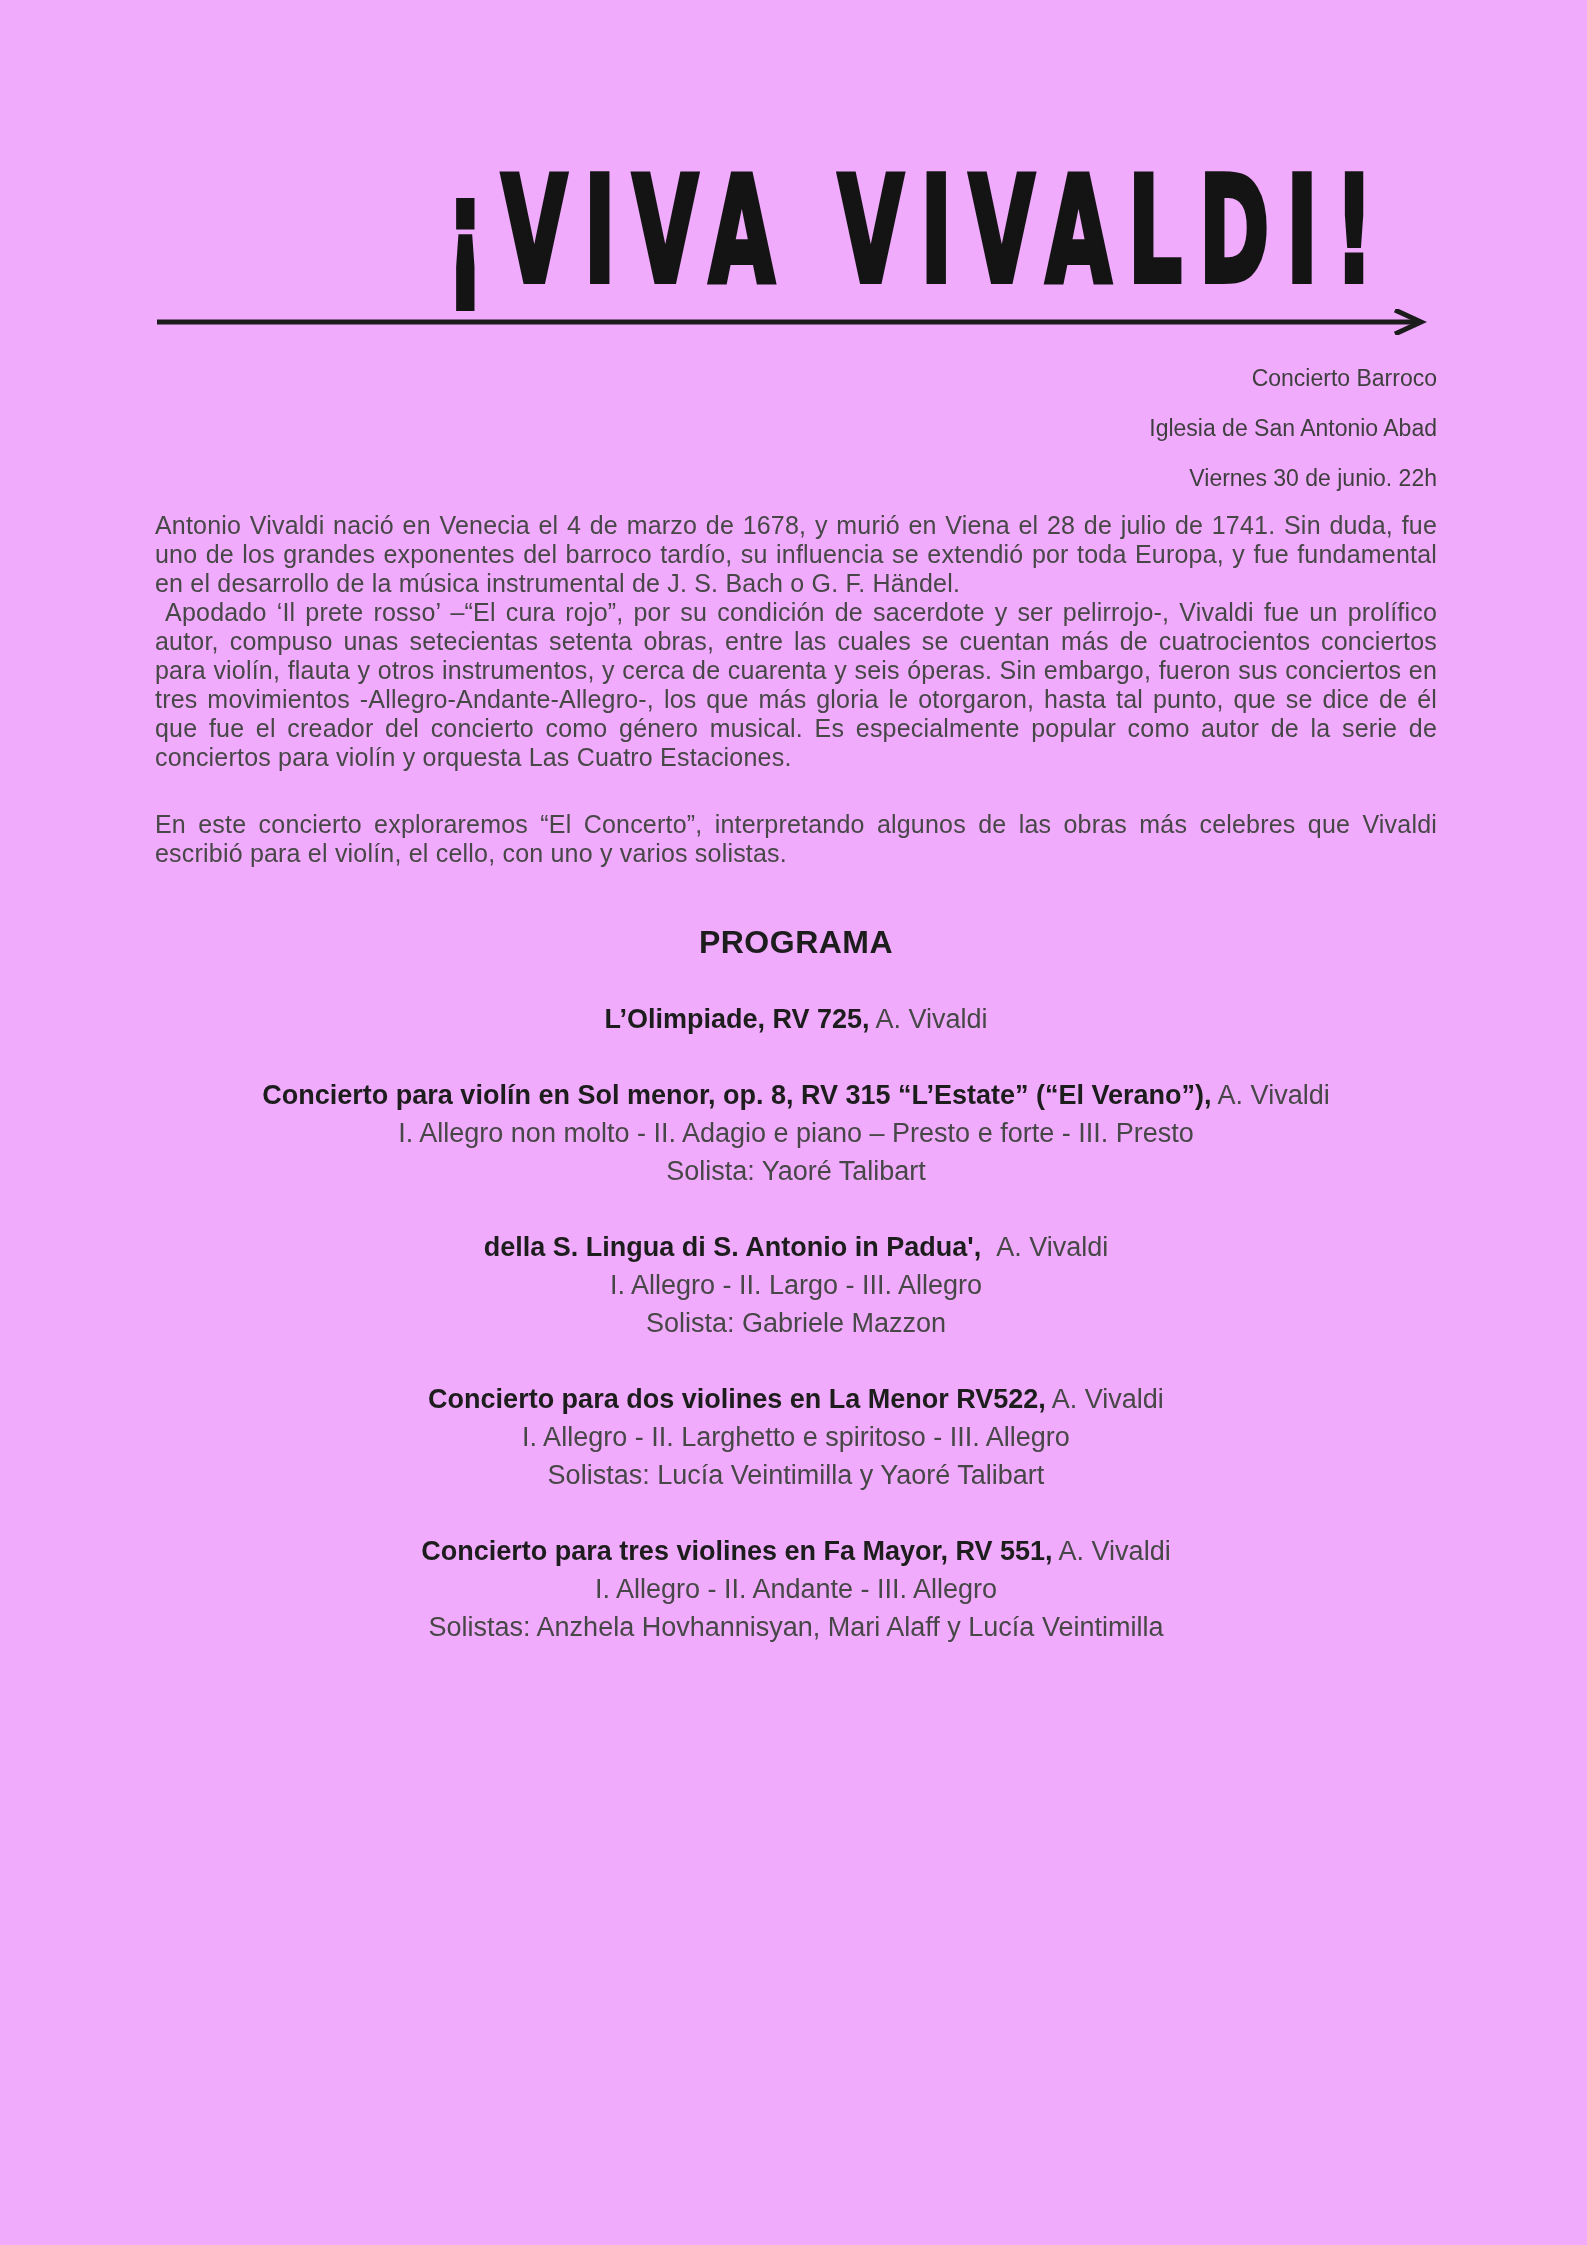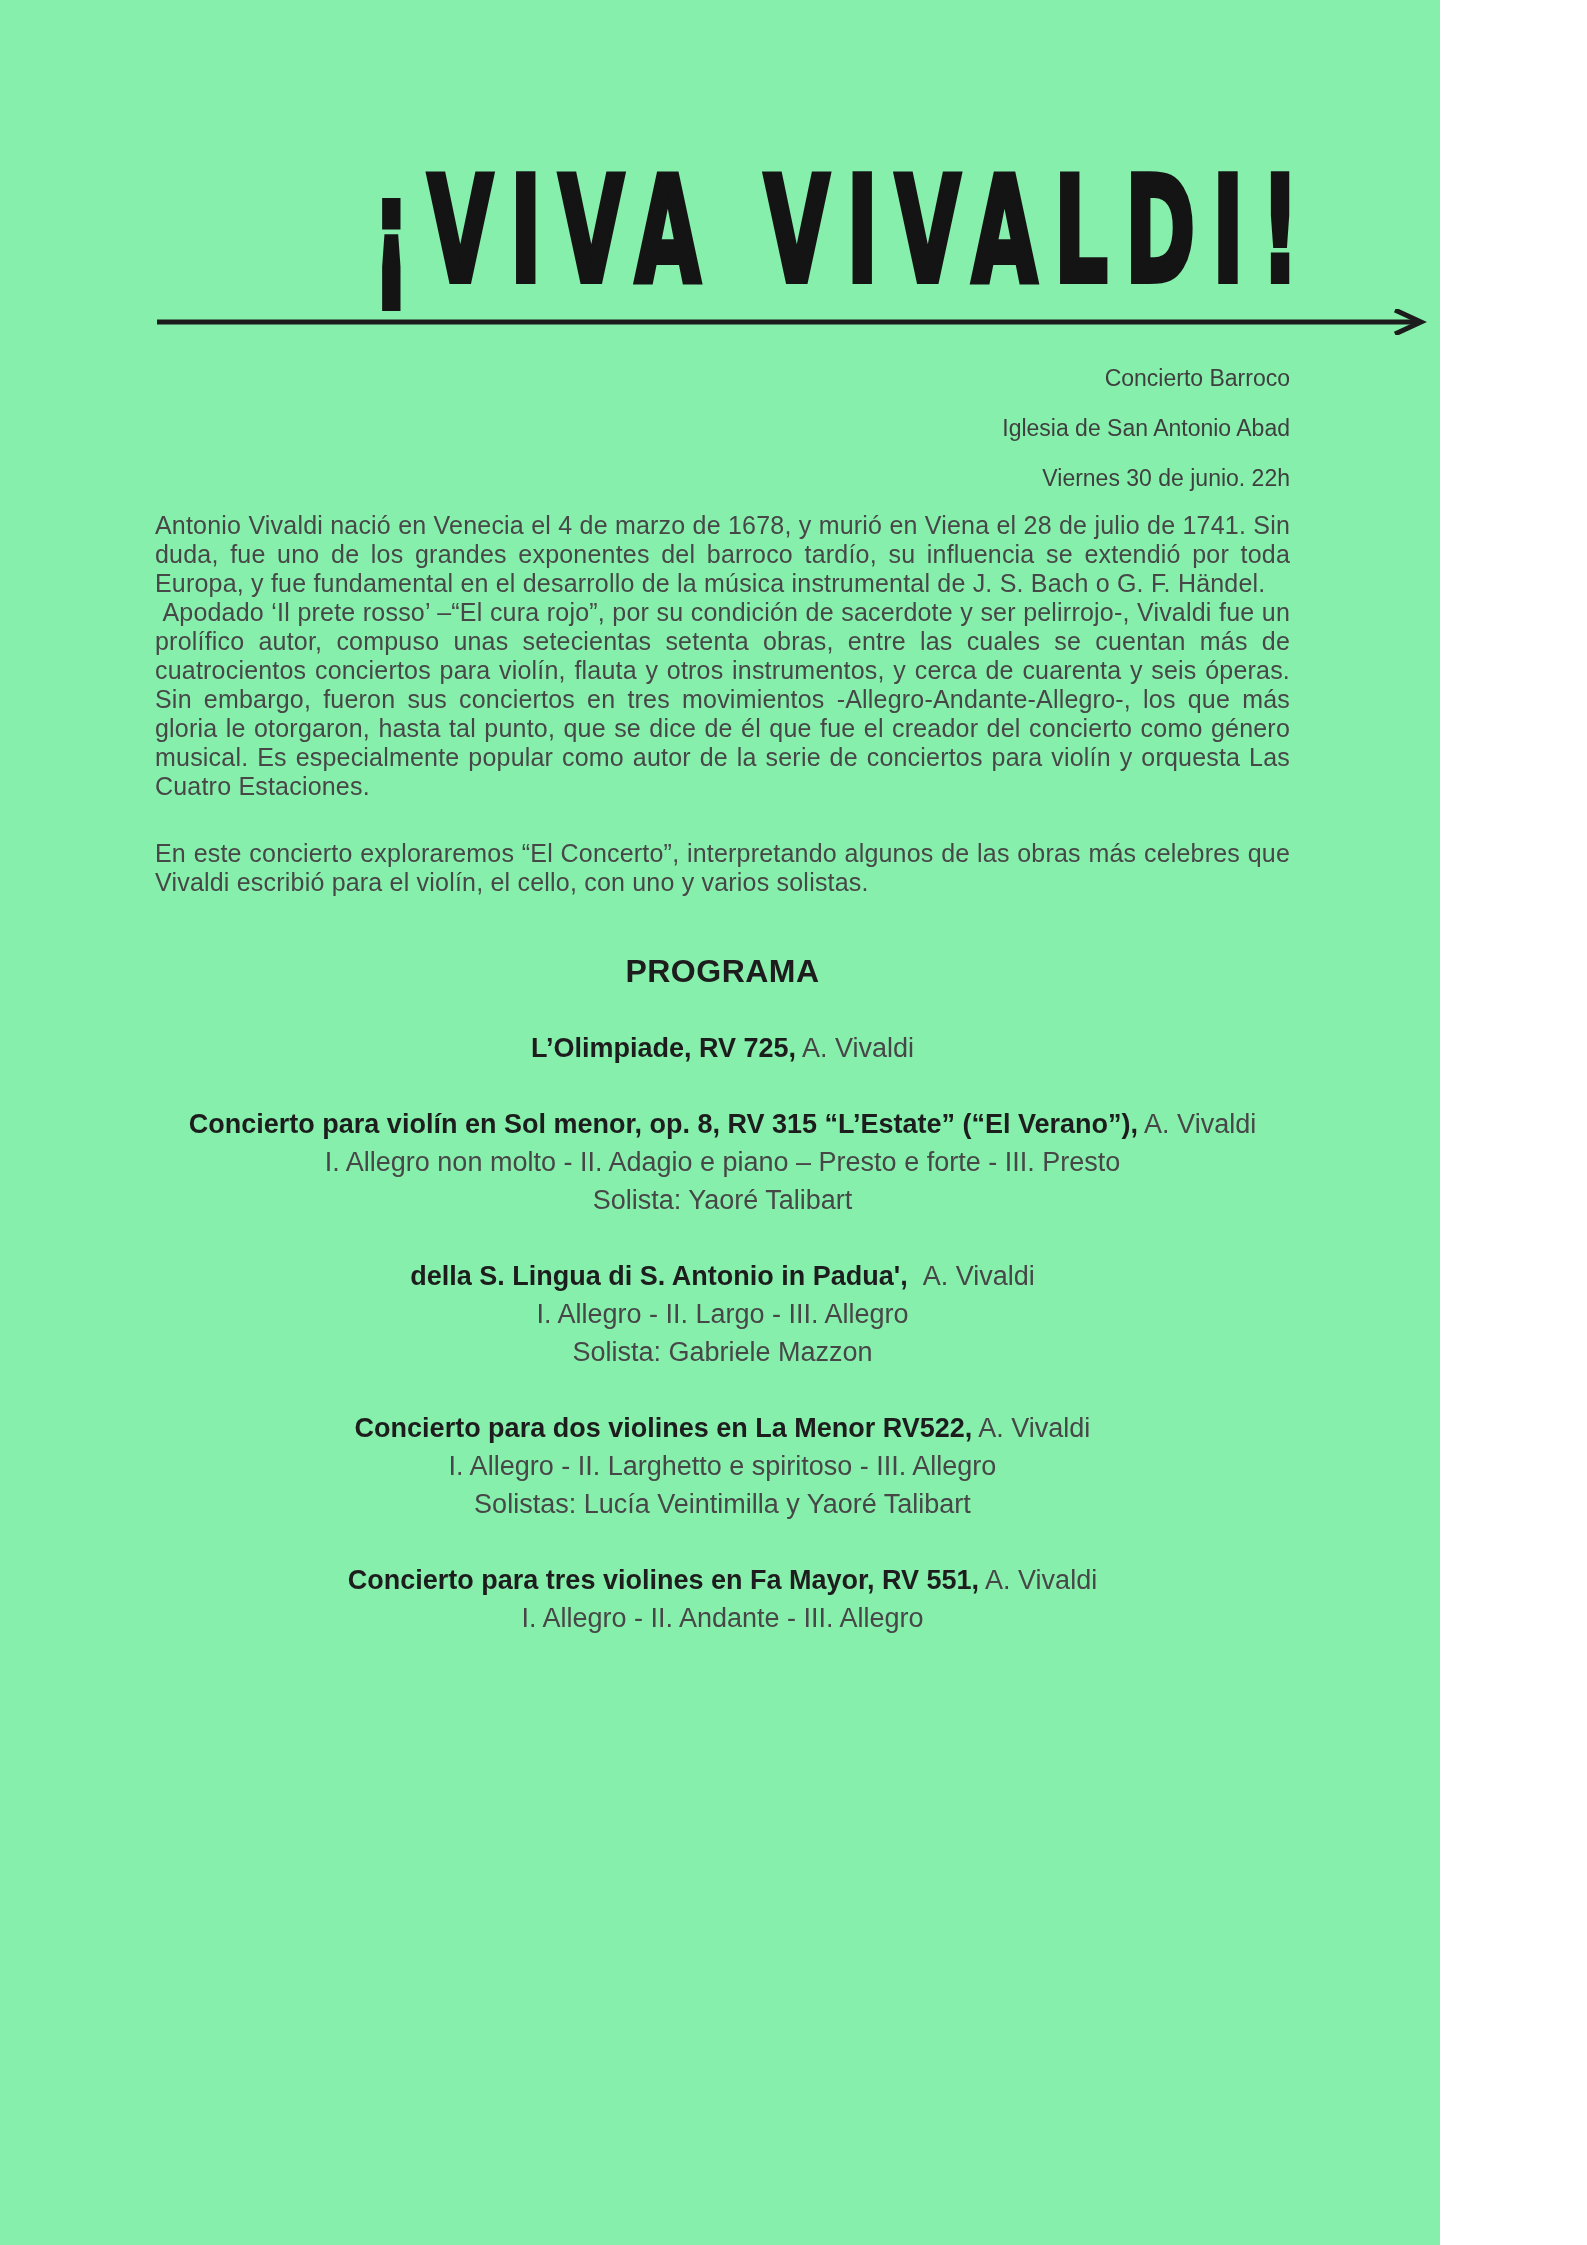--- a/index.html
+++ b/index.html
@@ -1,20 +1,20 @@
 <!DOCTYPE html>
 <html><head>
 <meta charset="utf-8">
 <style>
   * { margin:0; padding:0; box-sizing:border-box; }
   html, body { background:#ffffff; }
   .page {
     position:relative;
-    width:1440px; height:2245px;
-    background:#86efac;
+    width:1587px; height:2245px;
+    background:#f0abfc;
     overflow:hidden;
     font-family:"Liberation Sans", sans-serif;
     color:#474747;
   }
   .content { padding:0 150px 0 155px; }
 
   
   h1.main-title {
     margin-top:155px;
     height:150px;
@@ -128,17 +128,18 @@
           <div class="piece-soloists">Solista: Gabriele Mazzon</div>
         </div>
         <div class="program-item">
           <div class="item-heading"><span class="piece-title">Concierto para dos violines en La Menor RV522,</span><span class="piece-composer"> A. Vivaldi</span></div>
           <div class="piece-movements">I. Allegro - II. Larghetto e spiritoso - III. Allegro</div>
           <div class="piece-soloists">Solistas: Lucía Veintimilla y Yaoré Talibart</div>
         </div>
         <div class="program-item">
           <div class="item-heading"><span class="piece-title">Concierto para tres violines en Fa Mayor, RV 551,</span><span class="piece-composer"> A. Vivaldi</span></div>
           <div class="piece-movements">I. Allegro - II. Andante - III. Allegro</div>
+          <div class="piece-soloists">Solistas: Anzhela Hovhannisyan, Mari Alaff y Lucía Veintimilla</div>
         </div>
       </section>
 
   </div>
 </div>
 
 </body></html>

